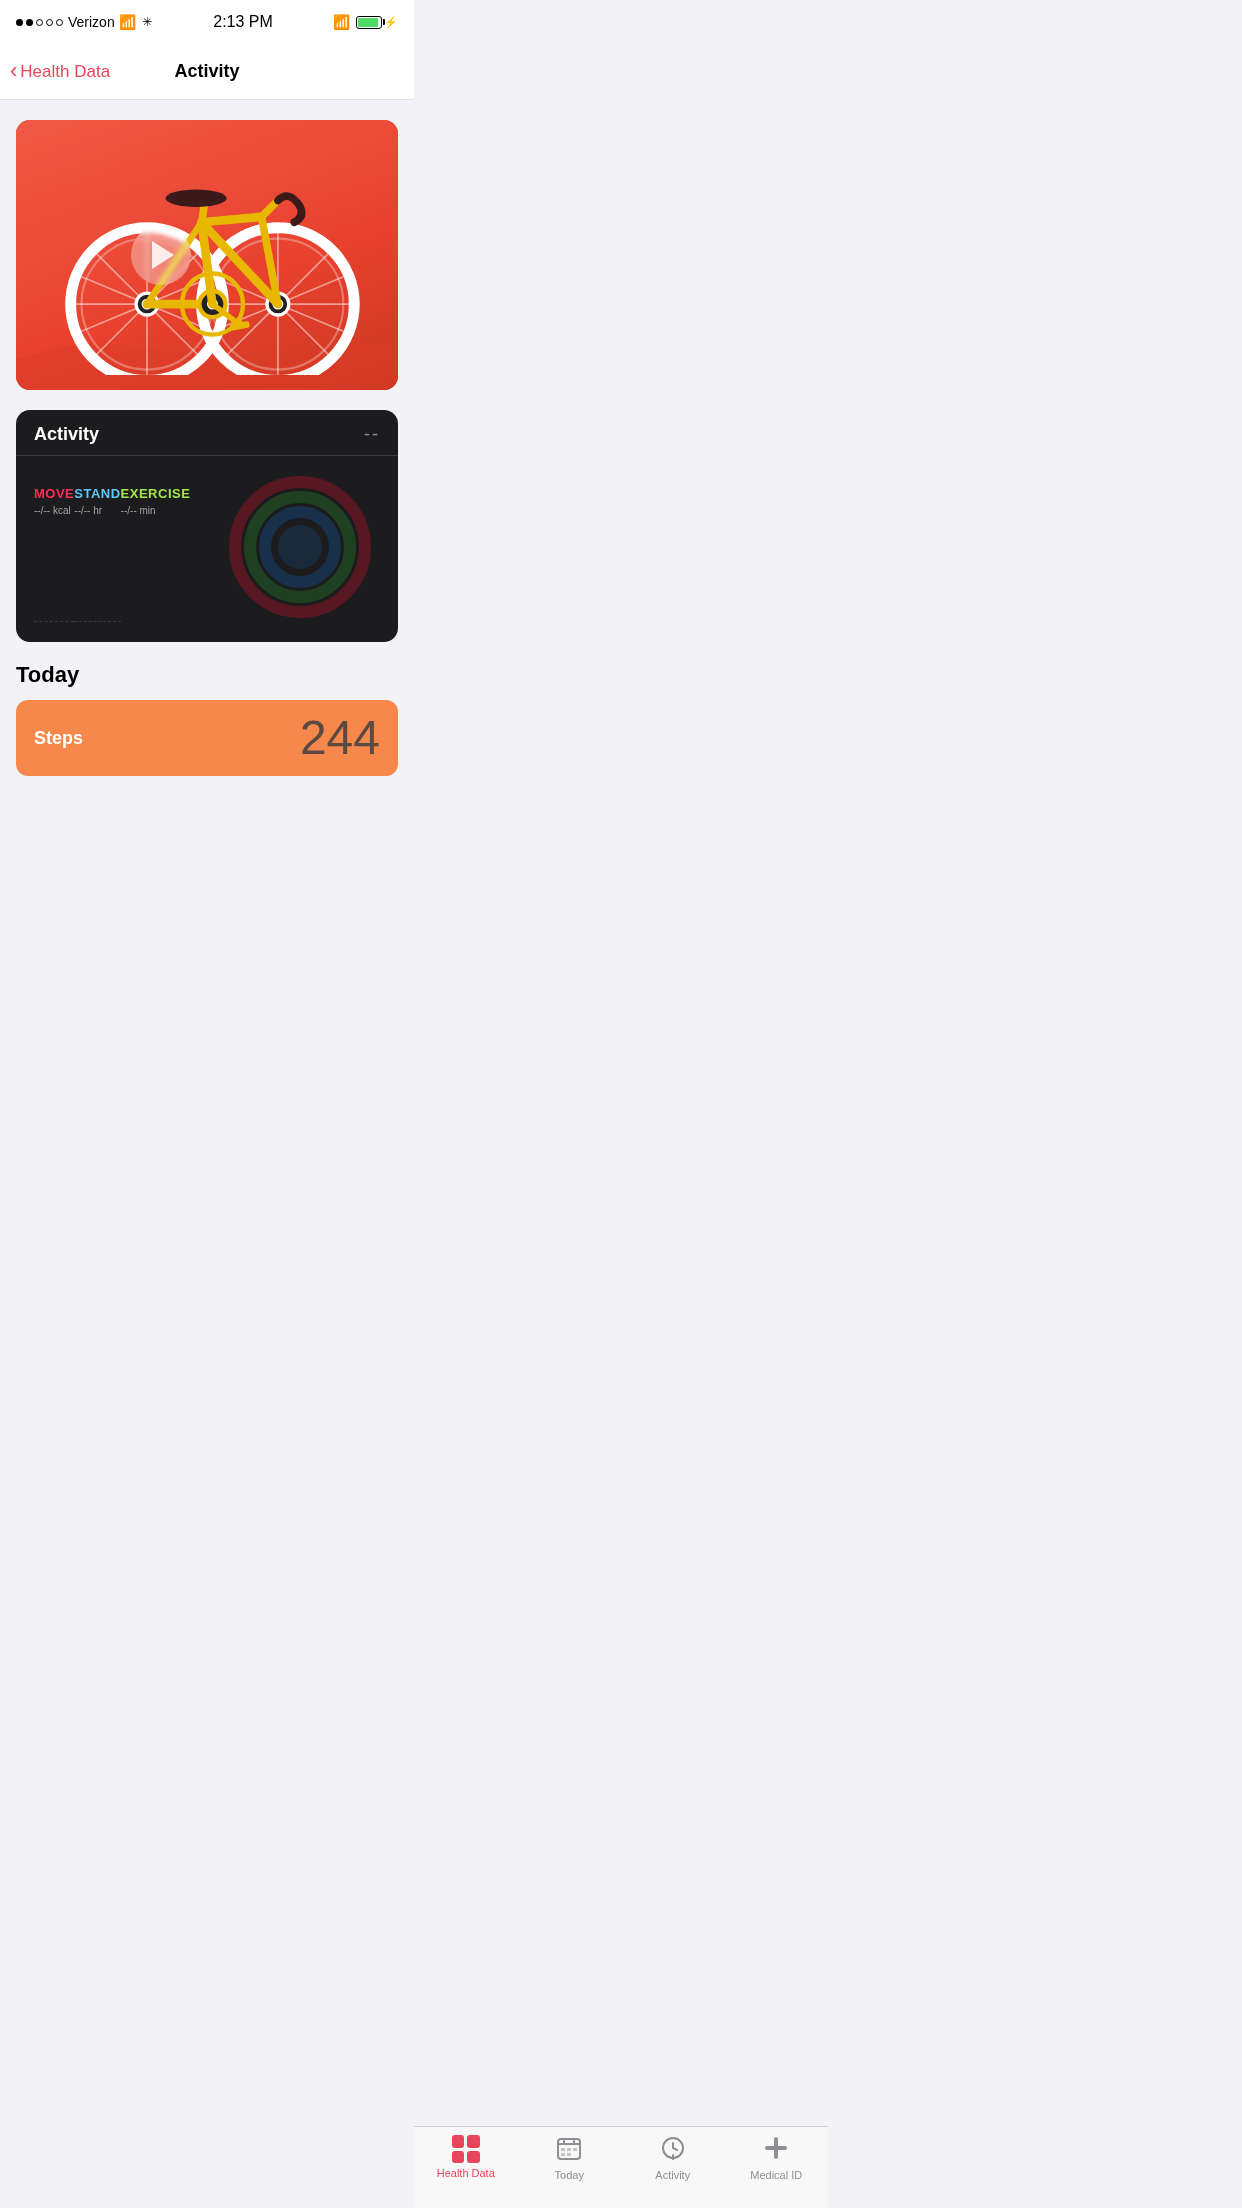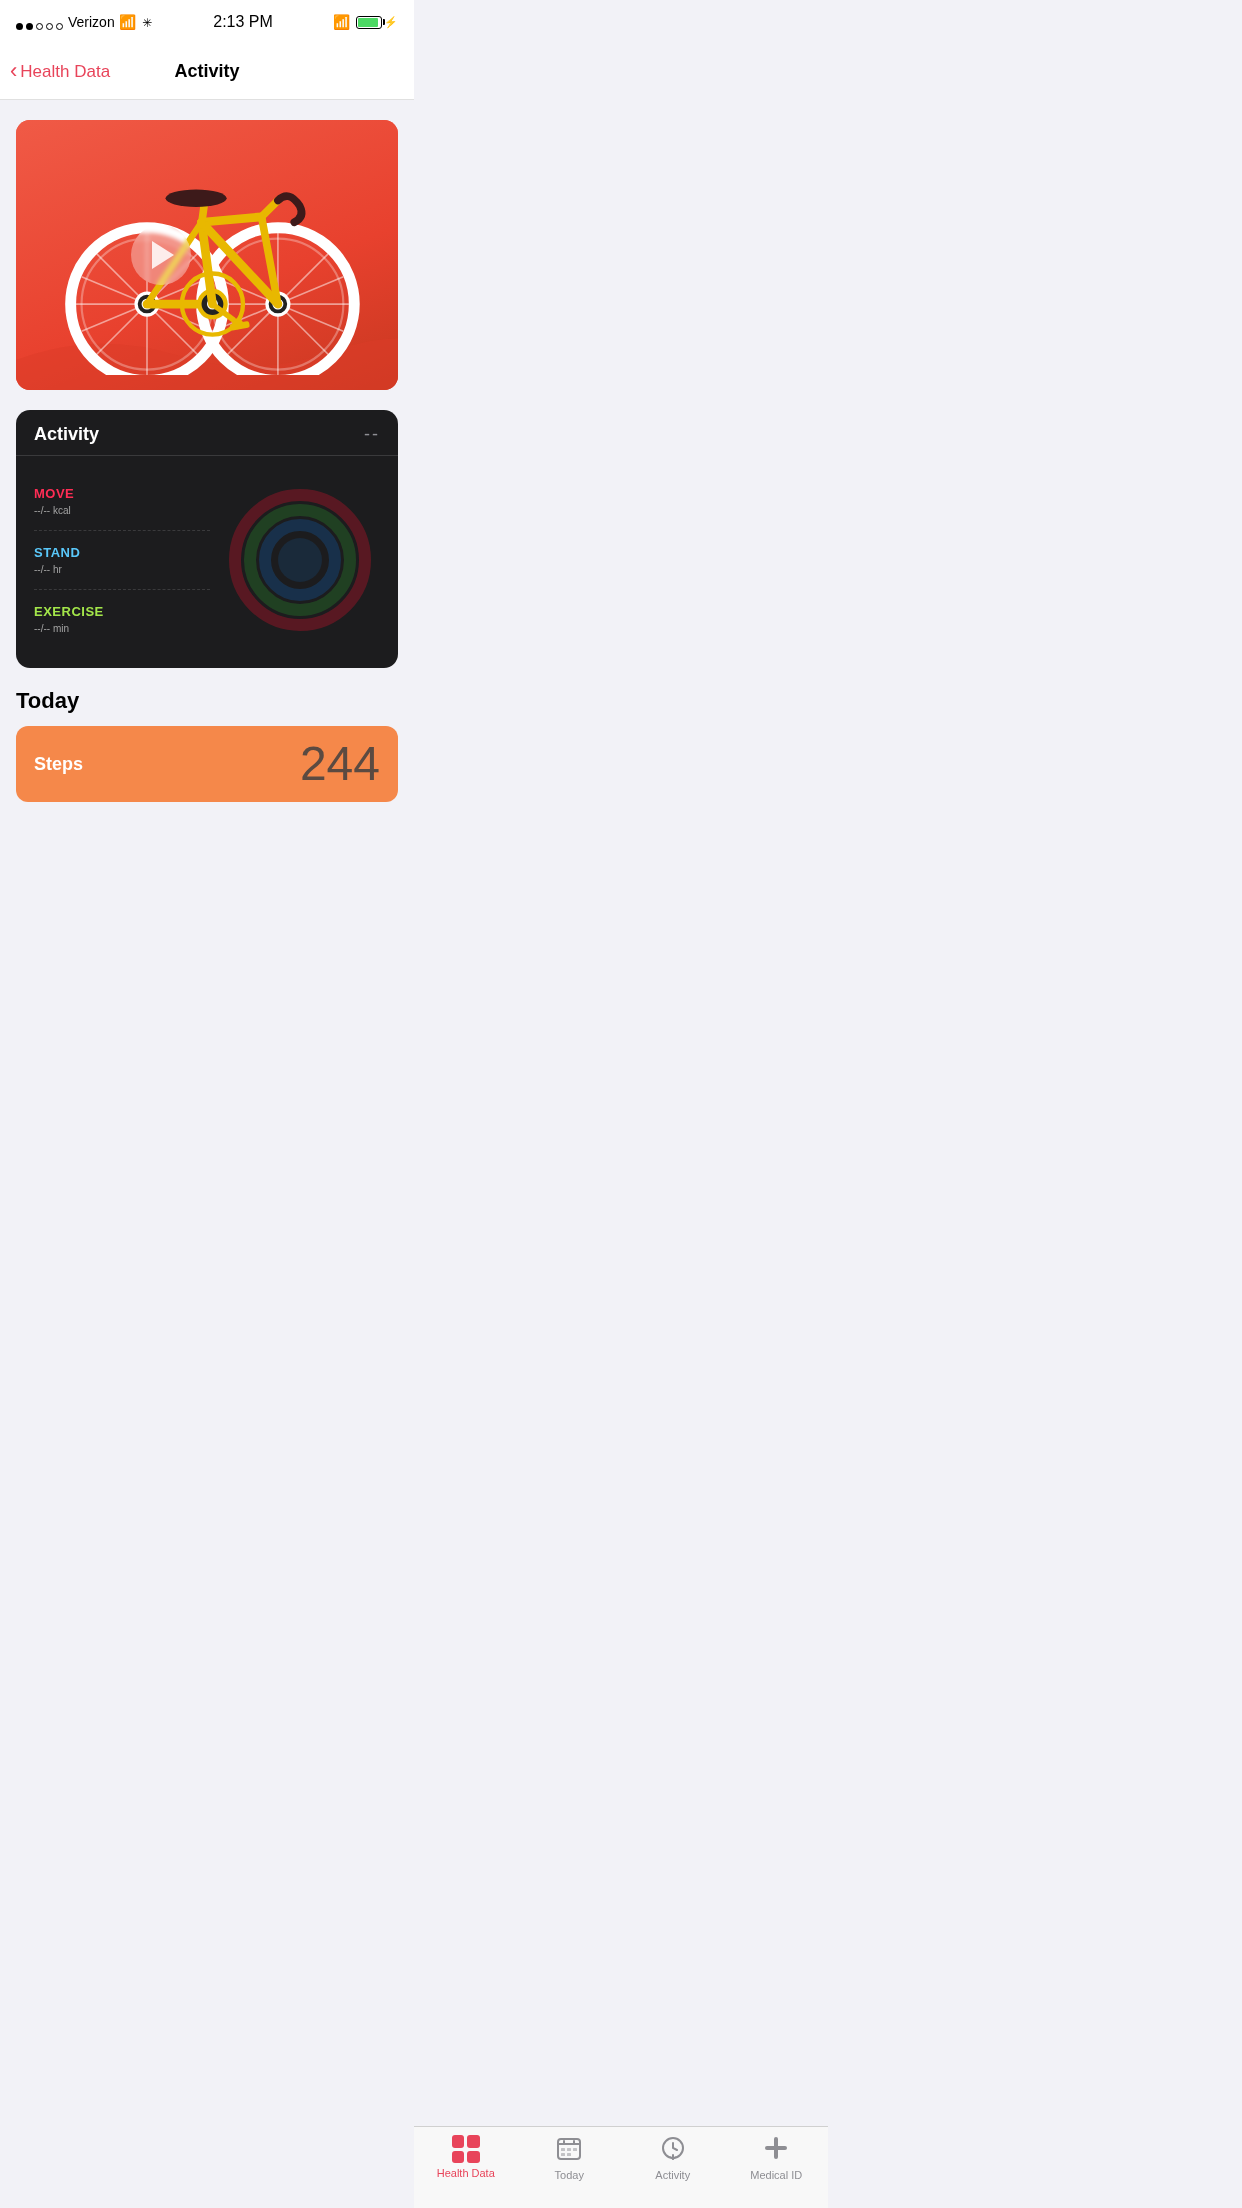--- a/index.html
+++ b/index.html
@@ -20,21 +20,21 @@
       height: 44px;
       display: flex;
       align-items: center;
       justify-content: space-between;
       padding: 0 16px;
       font-size: 12px;
       color: #000;
     }
     .status-left {
       display: flex;
-      align-items: flex-end;
+      align-items: center;
       gap: 5px;
       font-size: 12px;
       font-weight: 500;
     }
     .dots {
       display: flex; gap: 3px; align-items: center;
     }
     .dot {
       width: 7px; height: 7px; border-radius: 50%;
       background: #000;
@@ -180,21 +180,21 @@
       letter-spacing: 2px;
     }
     .activity-card-body {
       display: flex;
       padding: 16px 18px 20px;
       gap: 10px;
     }
     .activity-metrics {
       flex: 1;
       display: flex;
-      flex-direction: column;
+      flex-direction: row;
       gap: 0;
     }
     .metric-item {
       padding: 14px 0;
     }
     .metric-item:not(:last-child) {
       border-bottom: 1px dashed #3a3a3c;
     }
     .metric-label {
       font-size: 13px;

